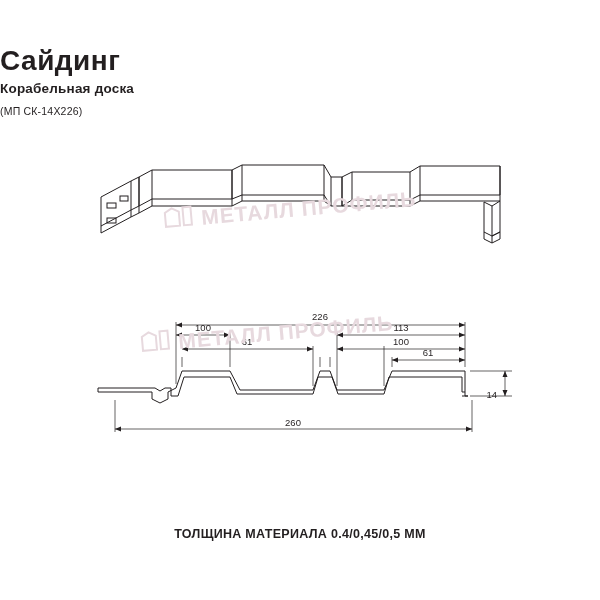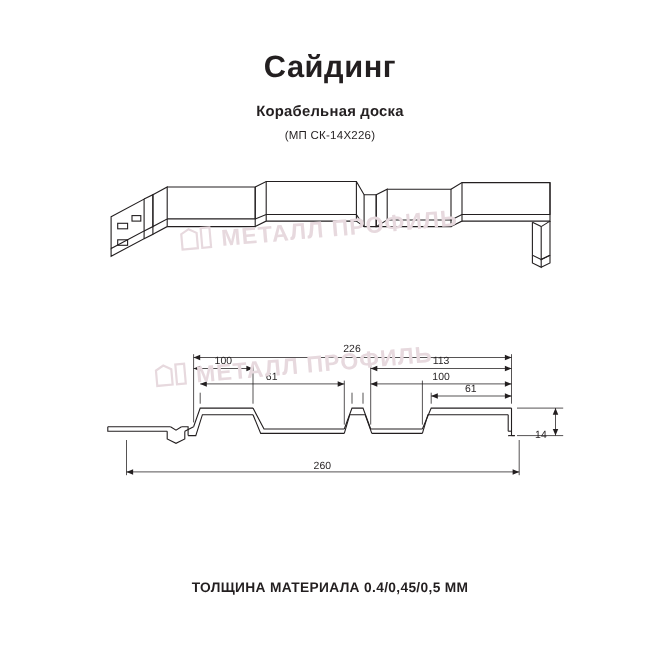--- a/index.html
+++ b/index.html
@@ -18,33 +18,32 @@
   .page {
     position: relative;
     width: 600px;
     height: 600px;
   }
   .header {
     position: absolute;
     left: 0;
     top: 46px;
     width: 600px;
-    text-align: center;
   }
   .title {
     font-size: 28px;
     font-weight: bold;
     letter-spacing: 0.5px;
     line-height: 1.1;
     margin: 0;
   }
   .subtitle {
     font-size: 13.5px;
     font-weight: bold;
-    margin-top: 16px;
+    margin-top: 4px;
     letter-spacing: 0.2px;
   }
   .code {
     font-size: 10.5px;
     font-weight: normal;
     margin-top: 9px;
     letter-spacing: 0.2px;
   }
   .footer {
     position: absolute;

